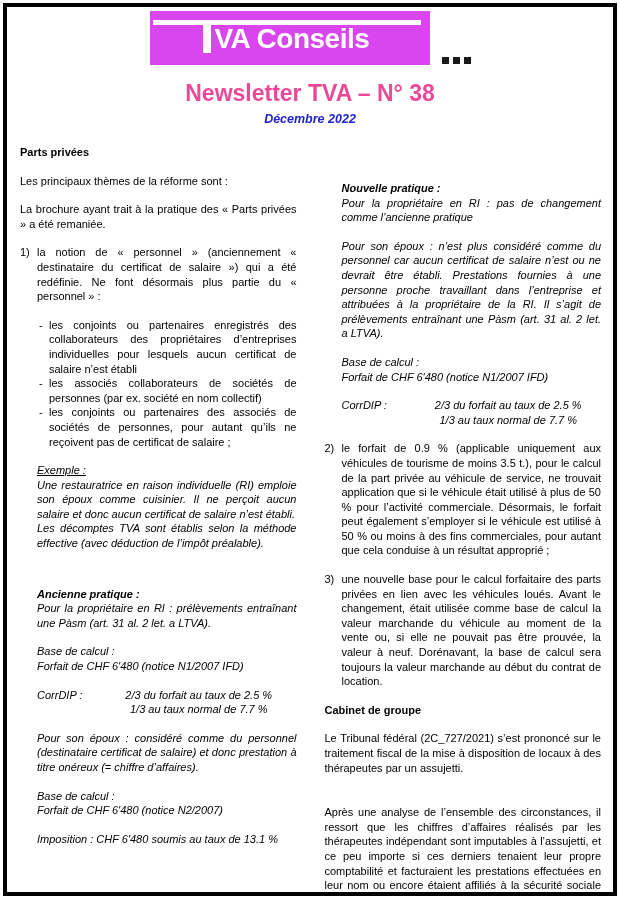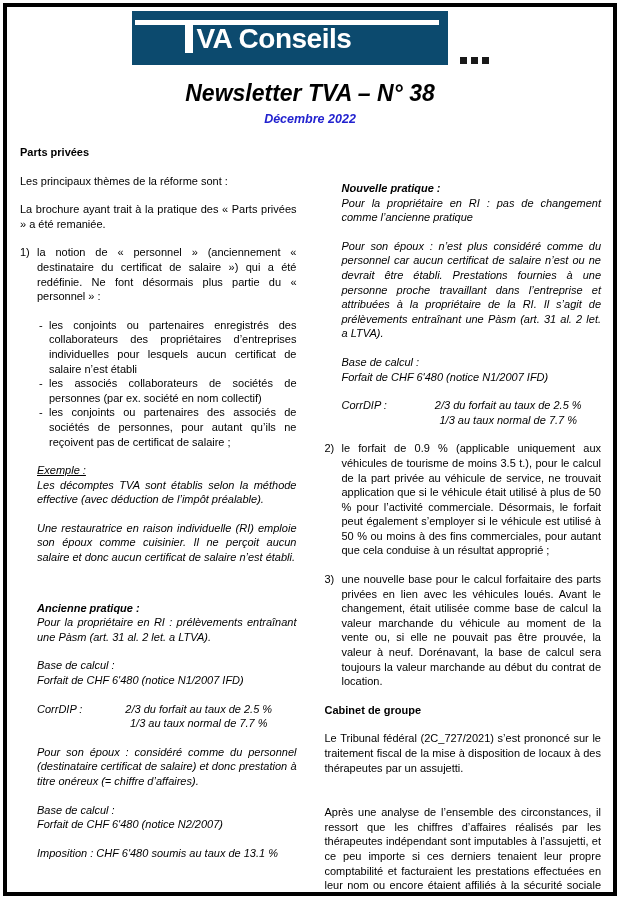--- a/index.html
+++ b/index.html
@@ -9,30 +9,30 @@
     font-family: "Liberation Sans", "DejaVu Sans", sans-serif; color: #000;
   }
   .page {
     position: absolute; left: 3px; top: 3px; right: 3px; bottom: 3px;
     border: 4px solid #000; background: #fff; overflow: hidden;
     display: flex; flex-direction: column;
   }
   
   .header { text-align: center; padding-top: 4px; }
   .logo-row { display: flex; justify-content: center; align-items: flex-end; }
-  .logo-box { position: relative; width: 316px; height: 54px; background: #0c4a6e; }
+  .logo-box { position: relative; width: 280px; height: 54px; background: #d946ef; }
   .logo-bar { position: absolute; left: 3px; top: 9px; right: 9px; height: 5px; background: #fff; }
   .logo-stem { position: absolute; left: 53px; top: 13px; width: 8px; height: 29px; background: #fff; }
   .logo-text {
     position: absolute; left: 65px; top: 12px; color: #fff;
     font-size: 28px; font-weight: bold; white-space: nowrap; letter-spacing: -0.5px;
   }
   .logo-dots { display: flex; gap: 4px; margin-left: 12px; padding-bottom: 1px; }
   .logo-dots span { width: 7px; height: 7px; background: #191919; display: block; }
-  .title { margin: 15px 0 0; font-size: 23px; font-weight: bold; font-style: italic; color: #000000; }
+  .title { margin: 15px 0 0; font-size: 23px; font-weight: bold; color: #ec4899; }
   .date  { margin-top: 5px; font-size: 12.5px; font-weight: bold; font-style: italic; color: #2222cf; }
   
   .columns {
     display: flex; gap: 28px; padding: 19px 12px 0 13px; flex: 1;
     font-size: 11px; line-height: 14.6px; text-align: justify;
   }
   .col { flex: 1; min-width: 0; }
   p { margin: 0 0 14px; }
   .tight { margin-bottom: 0; }
   .h-sec { font-weight: bold; margin: 0 0 14px; }
@@ -101,22 +101,22 @@
           <span>les associés collaborateurs de sociétés de personnes (par ex. société en nom collectif)</span>
         </li>
         <li>
           <span class="dash">-</span>
           <span>les conjoints ou partenaires des associés de sociétés de personnes, pour autant qu’ils ne reçoivent pas de certificat de salaire ;</span>
         </li>
       </ul>
 
       <div class="indent">
         <p class="italic tight"><span class="u">Exemple :</span></p>
+        <p class="italic tight">Une restauratrice en raison individuelle (RI) emploie son époux comme cuisinier. Il ne perçoit aucun salaire et donc aucun certificat de salaire n’est établi.</p>
         <p class="italic">Les décomptes TVA sont établis selon la méthode effective (avec déduction de l’impôt préalable).</p>
-        <p class="italic tight">Une restauratrice en raison individuelle (RI) emploie son époux comme cuisinier. Il ne perçoit aucun salaire et donc aucun certificat de salaire n’est établi.</p>
 
         <p class="bold-it tight">Ancienne pratique :</p>
         <p class="italic">Pour la propriétaire en RI : prélèvements entraînant une Pàsm (art. 31 al. 2 let. a LTVA).</p>
 
         <p class="italic tight">Base de calcul :</p>
         <p class="italic">Forfait de CHF 6'480 (notice N1/2007 IFD)</p>
 
         <div class="corr">
           <span class="label">CorrDIP :</span>
           <span class="vals">

